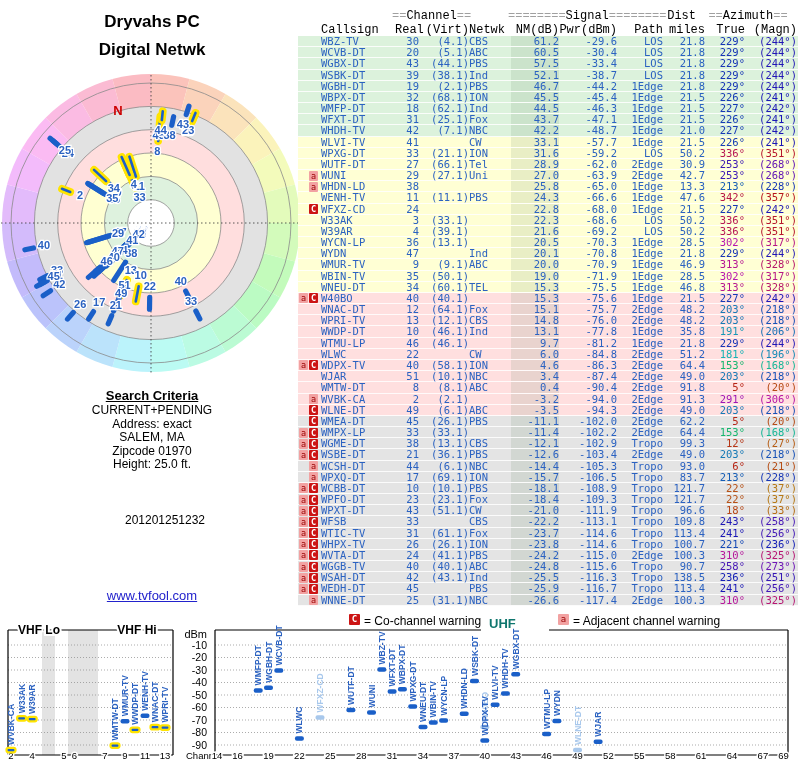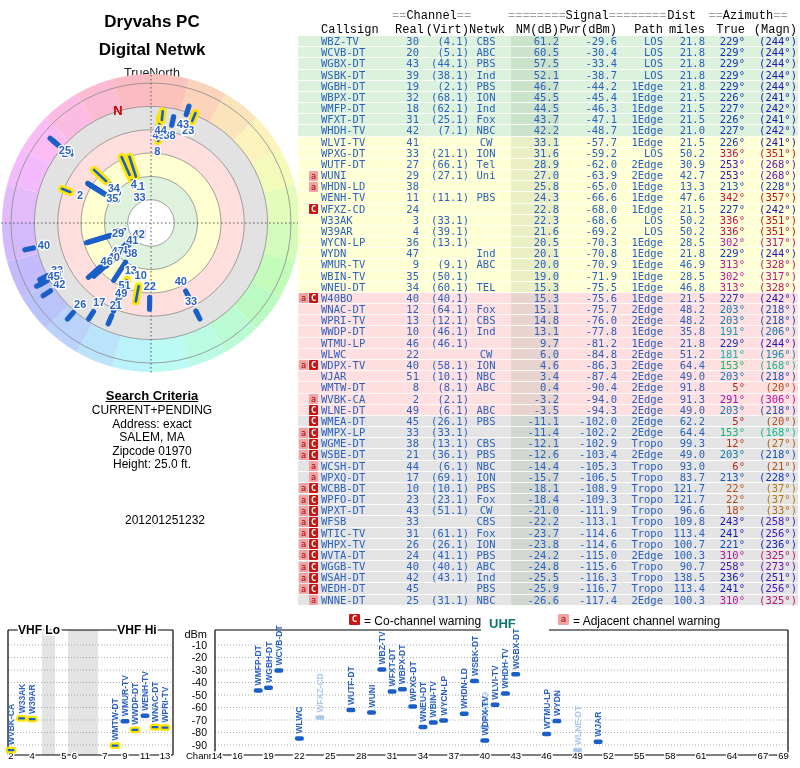--- a/index.html
+++ b/index.html
@@ -18,21 +18,21 @@
   .eq{color:#a0a0a0;}
   .trow{display:flex;height:11.18px;line-height:11.3px;font-size:10.5px;color:#2b62c1;
         white-space:pre;border-bottom:1px solid rgba(255,255,255,0.85);box-sizing:border-box;}
   .t-g{background:#dcf2dc;} .t-y{background:#ffffd4;} .t-p{background:#ffdfdf;} .t-x{background:#e4e4e4;}
   .cell{display:block;overflow:visible;}
   .rt{text-align:right;}
   .c-w{width:20px;text-align:right;}
   .c-cs{width:74px;padding-left:3px;}
   .c-re{width:24px;text-align:right;}
   .c-vi{width:50px;text-align:right;}
-  .c-ne{width:34px;text-align:center;margin-right:8px;}
+  .c-ne{width:34px;text-align:left;margin-right:8px;}
   .c-nm{width:48px;text-align:right;background:rgba(120,150,120,0.16);}
   .c-pw{width:58px;text-align:right;}
   .c-pa{width:46px;text-align:right;}
   .c-mi{width:42px;text-align:right;}
   .c-at{width:40px;text-align:right;}
   .c-am{width:52px;text-align:right;}
   .wbox{display:inline-block;width:9px;height:10px;line-height:10.5px;font-size:8.5px;
         text-align:center;border-radius:1px;margin-left:1px;vertical-align:top;margin-top:0.5px;
         font-family:"DejaVu Sans Mono",monospace;}
   .wa{background:#f2a2a2;color:#990000;}
@@ -43,21 +43,20 @@
   .libox{display:inline-block;width:11px;height:11px;line-height:11px;font-size:9px;
          text-align:center;border-radius:1px;font-family:"DejaVu Sans Mono",monospace;}
   svg{overflow:visible;}
 </style>
 </head>
 <body>
 <div id="app">
 
 <div class="abs ctr title" style="left:42px;top:12px;width:220px;">Dryvahs PC</div>
 <div class="abs ctr title" style="left:42px;top:40px;width:220px;">Digital Netwk</div>
-<div class="abs ctr tn" style="left:42px;top:66px;width:220px;">TrueNorth</div>
 <svg id="radar" class="abs" style="left:1px;top:73px;" width="300" height="302">
       <path d="M150,150 L150,1 A149,149 0 0 1 188.5640377202756,6.077051882928828 Z" fill="hsl(7.5,90%,86%)" stroke="none"></path>
       <path d="M150,150 L188.5640377202756,6.077051882928828 A149,149 0 0 1 224.5,20.962214836118648 Z" fill="hsl(22.5,90%,86%)" stroke="none"></path>
       <path d="M150,150 L224.5,20.962214836118648 A149,149 0 0 1 255.35891039679558,44.641089603204435 Z" fill="hsl(37.5,90%,86%)" stroke="none"></path>
       <path d="M150,150 L255.35891039679558,44.641089603204435 A149,149 0 0 1 279.0377851638814,75.50000000000001 Z" fill="hsl(52.5,90%,86%)" stroke="none"></path>
       <path d="M150,150 L279.0377851638814,75.50000000000001 A149,149 0 0 1 293.9229481170712,111.43596227972441 Z" fill="hsl(67.5,90%,86%)" stroke="none"></path>
       <path d="M150,150 L293.9229481170712,111.43596227972441 A149,149 0 0 1 299,150 Z" fill="hsl(82.5,90%,86%)" stroke="none"></path>
       <path d="M150,150 L299,150 A149,149 0 0 1 293.9229481170712,188.5640377202756 Z" fill="hsl(97.5,90%,86%)" stroke="none"></path>
       <path d="M150,150 L293.9229481170712,188.5640377202756 A149,149 0 0 1 279.0377851638814,224.5 Z" fill="hsl(112.5,90%,86%)" stroke="none"></path>
       <path d="M150,150 L279.0377851638814,224.5 A149,149 0 0 1 255.35891039679558,255.35891039679558 Z" fill="hsl(127.5,90%,86%)" stroke="none"></path>
@@ -196,20 +195,21 @@
 
 <div class="abs ctr sc-head" style="left:42px;top:388px;width:220px;">Search Criteria</div>
 <div id="sc-lines" class="abs ctr" style="left:42px;top:404px;width:220px;">
       <div class="sc-line" style="line-height: 13.5px;">CURRENT+PENDING</div>
       <div class="sc-line" style="line-height: 13.5px;">Address: exact</div>
       <div class="sc-line" style="line-height: 13.5px;">SALEM, MA</div>
       <div class="sc-line" style="line-height: 13.5px;">Zipcode 01970</div>
       <div class="sc-line" style="line-height: 13.5px;">Height: 25.0 ft.</div>
     </div>
 <div class="abs ctr sc-line" style="left:55px;top:513px;width:220px;">201201251232</div>
+<div class="abs ctr link" style="left:42px;top:588px;width:220px;">www.tvfool.com</div>
 
 <div id="tblhead" style="top:9px;">
       <div class="hrow"><span class="cell" style="width:94px"></span><span class="cell ctr" style="width:74px;white-space:nowrap"><span class="eq">==</span>Channel<span class="eq">==</span></span><span class="cell" style="width:42px"></span><span class="cell ctr" style="width:106px;white-space:nowrap"><span class="eq">========</span>Signal<span class="eq">========</span></span><span class="cell rt" style="width:88px;padding-right:6px;box-sizing:border-box">Dist</span><span class="cell ctr" style="width:92px"><span class="eq">==</span>Azimuth<span class="eq">==</span></span></div>
       <div class="hrow" style="border-bottom: 1px solid rgb(0, 0, 0);"><span class="cell c-w"></span><span class="cell c-cs">Callsign</span><span class="cell c-re">Real</span><span class="cell c-vi">(Virt)</span><span class="cell c-ne">Netwk</span><span class="cell c-nm" style="background:none">NM(dB)</span><span class="cell c-pw">Pwr(dBm)</span><span class="cell c-pa">Path</span><span class="cell c-mi">miles</span><span class="cell c-at">True</span><span class="cell c-am">(Magn)</span></div>
     </div>
 <div id="tbody" style="top:36px;">
       <div class="trow t-g"><span class="cell c-w"></span><span class="cell c-cs">WBZ-TV</span><span class="cell c-re">30</span><span class="cell c-vi">(4.1)</span><span class="cell c-ne">CBS</span><span class="cell c-nm">61.2</span><span class="cell c-pw">-29.6</span><span class="cell c-pa">LOS</span><span class="cell c-mi">21.8</span><span class="cell c-at" style="color:hsl(229,78%,40%)">229°</span><span class="cell c-am" style="color:hsl(244,78%,40%)">(244°)</span></div>
       <div class="trow t-g"><span class="cell c-w"></span><span class="cell c-cs">WCVB-DT</span><span class="cell c-re">20</span><span class="cell c-vi">(5.1)</span><span class="cell c-ne">ABC</span><span class="cell c-nm">60.5</span><span class="cell c-pw">-30.4</span><span class="cell c-pa">LOS</span><span class="cell c-mi">21.8</span><span class="cell c-at" style="color:hsl(229,78%,40%)">229°</span><span class="cell c-am" style="color:hsl(244,78%,40%)">(244°)</span></div>
       <div class="trow t-g"><span class="cell c-w"></span><span class="cell c-cs">WGBX-DT</span><span class="cell c-re">43</span><span class="cell c-vi">(44.1)</span><span class="cell c-ne">PBS</span><span class="cell c-nm">57.5</span><span class="cell c-pw">-33.4</span><span class="cell c-pa">LOS</span><span class="cell c-mi">21.8</span><span class="cell c-at" style="color:hsl(229,78%,40%)">229°</span><span class="cell c-am" style="color:hsl(244,78%,40%)">(244°)</span></div>
       <div class="trow t-g"><span class="cell c-w"></span><span class="cell c-cs">WSBK-DT</span><span class="cell c-re">39</span><span class="cell c-vi">(38.1)</span><span class="cell c-ne">Ind</span><span class="cell c-nm">52.1</span><span class="cell c-pw">-38.7</span><span class="cell c-pa">LOS</span><span class="cell c-mi">21.8</span><span class="cell c-at" style="color:hsl(229,78%,40%)">229°</span><span class="cell c-am" style="color:hsl(244,78%,40%)">(244°)</span></div>

